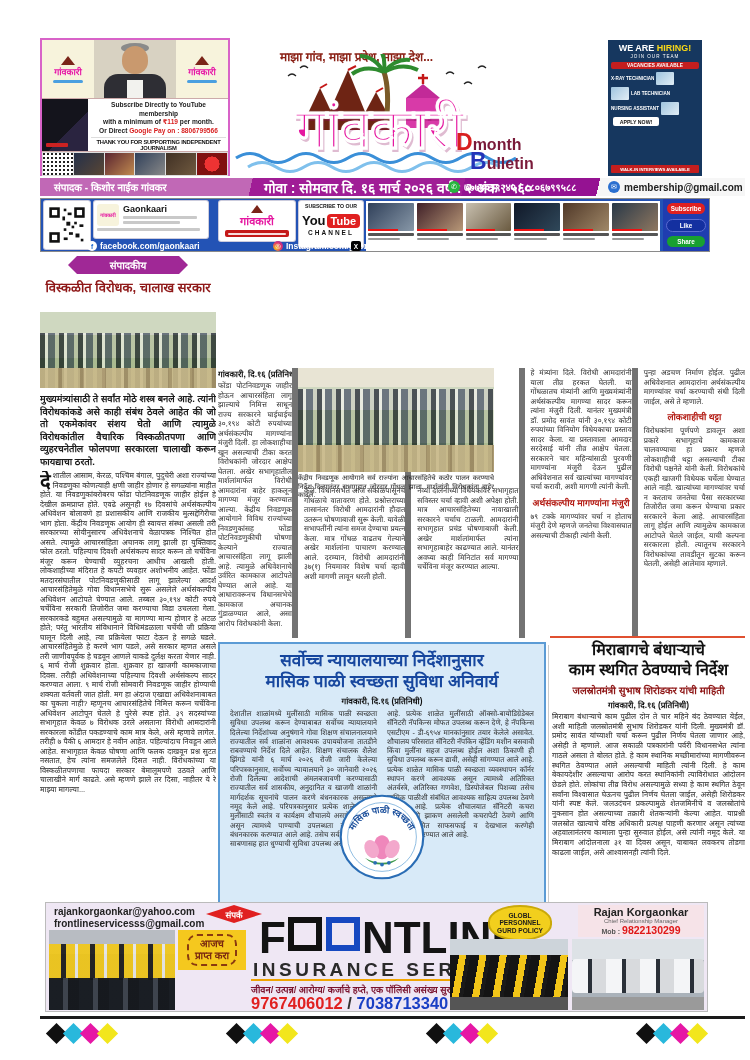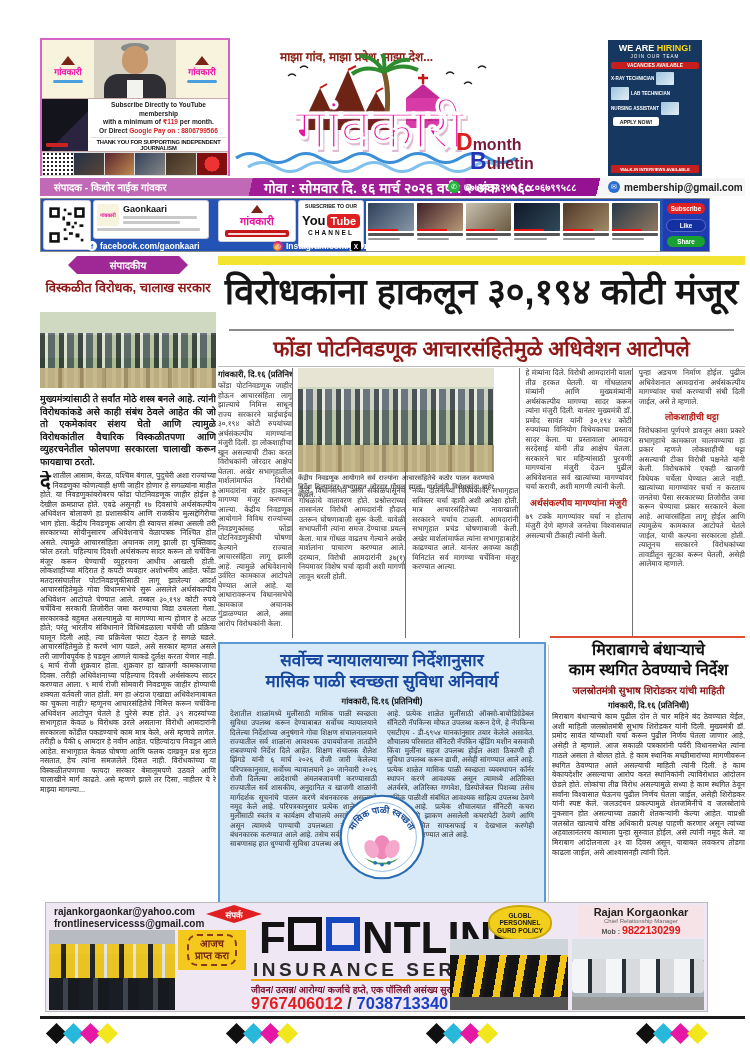--- a/index.html
+++ b/index.html
@@ -80,21 +80,21 @@
   .ed-body::first-letter{font-size:20px;font-weight:900;float:left;line-height:18px;margin:1px 2px 0 0;color:#111;}
   
   .leadhead{left:218px;top:255px;width:527px;height:112px;border-bottom:1px solid #bbb;box-sizing:border-box;}
   .yband{position:absolute;left:0;top:1px;width:100%;height:9px;background:#f2e430;}
   .lh1{position:absolute;left:0;top:11px;width:100%;text-align:center;font-size:36px;font-weight:900;color:#151515;white-space:nowrap;}
   .lh-rule{position:absolute;left:2%;top:74px;width:96%;height:2px;background:#8a8a8a;}
   .lh2{position:absolute;left:0;top:79px;width:100%;text-align:center;font-size:21px;font-weight:800;color:#8f1818;white-space:nowrap;}
   .leadbody{left:218px;top:368px;width:527px;height:270px;display:flex;overflow:hidden;}
   .lcol{flex:1;min-width:0;height:270px;overflow:hidden;padding:0 0 0 6px;box-sizing:border-box;}
   .lcol.first{flex:0 0 74px;padding-left:0;}
-  .lcol+.lcol{border-left:1px solid #737373;}
+  .lcol+.lcol{border-left:6px solid #737373;}
   .dateline{font-size:8.3px;font-weight:800;text-align:center;color:#111;margin-bottom:2px;white-space:nowrap;}
   .crosshead{font-size:9px;font-weight:900;text-align:center;color:#b41d15;margin:4px 0 3px;white-space:nowrap;}
   .lead-photo{position:absolute;left:298px;top:368px;width:196px;height:104px;background:linear-gradient(180deg,#e8e4d4 0 18%,#cfd8c0 18% 40%,#9fb878 40% 72%,#7ea34e 72% 100%);overflow:hidden;}
   .lead-cap{position:absolute;left:298px;top:474px;width:196px;height:28px;font-size:6.8px;line-height:8.6px;text-align:justify;color:#222;overflow:hidden;}
   .padtop{padding-top:118px;}
   
   .hyg{left:218px;top:642px;width:328px;height:272px;background:#d8eaf8;border:2px solid #5b9bd5;box-sizing:border-box;padding:6px 10px;overflow:hidden;}
   .hyg-h{font-size:17px;font-weight:900;color:#17479e;text-align:center;line-height:21px;white-space:nowrap;}
   .hyg-cols{display:flex;gap:10px;margin-top:3px;height:200px;overflow:hidden;}
   .hyg-cols .bt{flex:1;font-size:7.2px;line-height:9.3px;}
@@ -367,26 +367,20 @@
     <div class="ribbon">संपादकीय</div>
     <div class="ed-h">विस्कळीत विरोधक, चालाख सरकार</div>
     <div class="ed-photo">
         <div class="crowd"></div>
         <div class="desks"></div>
       </div>
     <div class="ed-intro">मुख्यमंत्र्यांसाठी ते सर्वांत मोठे शस्त्र बनले आहे. त्यांनी विरोधकांकडे असे काही संबंध ठेवले आहेत की जो तो एकमेकांवर संशय घेतो आणि त्यामुळे विरोधकांतील वैचारिक विस्कळीतपणा आणि व्युहरचनेतील फोलपणा सरकारला चालाखी करून फायद्याचा ठरतो.</div>
     <div class="bt ed-body" style="font-size:7.5px;">देशातील आसाम, केरळ, पश्चिम बंगाल, पुदुचेरी अशा राज्यांच्या निवडणुका कोणत्याही क्षणी जाहीर होणार हे सगळ्यांना माहीत होते. या निवडणुकांबरोबरच फोंडा पोटनिवडणूक जाहीर होईल हे देखील क्रमप्राप्त होते. एवढे असूनही १७ दिवसांचे अर्थसंकल्पीय अधिवेशन बोलावणे हा प्रशासकीय आणि राजकीय मुत्सद्देगिरीचा भाग होता. केंद्रीय निवडणूक आयोग ही स्वायत्त संस्था असली तरी सरकारच्या सोयीनुसारच अधिवेशनाचे वेळापत्रक निश्चित होत असते. त्यामुळे आचारसंहिता अचानक लागू झाली हा युक्तिवाद फोल ठरतो. पहिल्याच दिवशी अर्थसंकल्प सादर करून तो चर्चेविना मंजूर करून घेण्याची व्युहरचना आधीच आखली होती. लोकशाहीच्या मंदिरात हे कपटी व्यवहार अशोभनीय आहेत. फोंडा मतदारसंघातील पोटनिवडणुकीसाठी लागू झालेल्या आदर्श आचारसंहितेमुळे गोवा विधानसभेचे सुरू असलेले अर्थसंकल्पीय अधिवेशन आटोपते घेण्यात आले. तब्बल ३०,१९४ कोटी रुपये चर्चेविना सरकारी तिजोरीत जमा करण्याचा विडा उचलला गेला. सरकारकडे बहुमत असल्यामुळे या मागण्या मान्य होणार हे अटळ होते; परंतु भारतीय संविधानाने विधिमंडळाला चर्चेची जी प्रक्रिया घालून दिली आहे, त्या प्रक्रियेला फाटा देऊन हे सगळे घडले. आचारसंहितेमुळे हे करणे भाग पडले, असे सरकार म्हणत असले तरी जाणीवपूर्वक हे घडवून आणले याकडे दुर्लक्ष करता येणार नाही. ६ मार्च रोजी शुक्रवार होता. शुक्रवार हा खाजगी कामकाजाचा दिवस. तरीही अधिवेशनाच्या पहिल्याच दिवशी अर्थसंकल्प सादर करण्यात आला. ९ मार्च रोजी सोमवारी निवडणूक जाहीर होण्याची शक्यता वर्तवली जात होती. मग हा अंदाज एखाद्या अधिवेशनाबाबत का चुकला नाही? म्हणूनच आचारसंहितेचे निमित्त करून चर्चेविना अधिवेशन आटोपून घेतले हे पुरेसे स्पष्ट होते. ३९ सदस्यांच्या सभागृहात केवळ ७ विरोधक उरले असताना विरोधी आमदारांनी सरकारला कोंडीत पकडण्याचे काम मात्र केले, असे म्हणावे लागेल. तरीही ७ पैकी ६ आमदार हे नवीन आहेत. पहिल्यांदाच निवडून आले आहेत. सभागृहात केवळ घोषणा आणि फलक दाखवून प्रश्न सुटत नसतात, हेच त्यांना समजलेले दिसत नाही. विरोधकांच्या या विस्कळीतपणाचा फायदा सरकार बेमालूमपणे उठवते आणि चालाखीने मार्ग काढते. असे म्हणणे झाले तर दिसा, नाहीतर ये रे माझ्या मागल्या...</div>
   </div>
 
-  <div class="abs leadhead">
-    <div class="yband"></div>
-    <div class="lh1">विरोधकांना हाकलून ३०,१९४ कोटी मंजूर</div>
-    <div class="lh-rule"></div>
-    <div class="lh2">फोंडा पोटनिवडणूक आचारसंहितेमुळे अधिवेशन आटोपले</div>
-  </div>
 
   <div class="abs leadbody">
     <div class="lcol first">
       <div class="dateline">गांवकारी, दि.१६ (प्रतिनिधी)</div>
       <div class="bt">फोंडा पोटनिवडणूक जाहीर होऊन आचारसंहिता लागू झाल्याचे निमित्त साधून राज्य सरकारने घाईघाईच ३०,१९४ कोटी रुपयांच्या अर्थसंकल्पीय मागण्यांना मंजुरी दिली. हा लोकशाहीचा खून असल्याची टीका करत विरोधकांनी जोरदार आक्षेप घेतला. अखेर सभागृहातील मार्शलांमार्फत विरोधी आमदारांना बाहेर हाकलून मागण्या मंजूर करण्यात आल्या. केंद्रीय निवडणूक आयोगाने विविध राज्यांच्या निवडणुकांसह फोंडा पोटनिवडणुकीची घोषणा केल्याने राज्यात आचारसंहिता लागू झाली आहे. त्यामुळे अधिवेशनाचे उर्वरित कामकाज आटोपते घेण्यात आले आहे. या आधारावरूनच विधानसभेचे कामकाज अचानक गुंडाळण्यात आले, असा आरोप विरोधकांनी केला.</div>
     </div>
     <div class="lcol padtop">
         <div class="bt">केले. विधानसभेत आज सकाळपासूनच गोंधळाचे वातावरण होते. प्रश्नोत्तराच्या तासानंतर विरोधी आमदारांनी हौदात उतरून घोषणाबाजी सुरू केली. यावेळी सभापतींनी त्यांना समज देण्याचा प्रयत्न केला. मात्र गोंधळ वाढतच गेल्याने अखेर मार्शलांना पाचारण करण्यात आले. दरम्यान, विरोधी आमदारांनी ३७(१) नियमावर विशेष चर्चा व्हावी अशी मागणी लावून धरली होती.</div>
       </div>
     <div class="lcol padtop">

